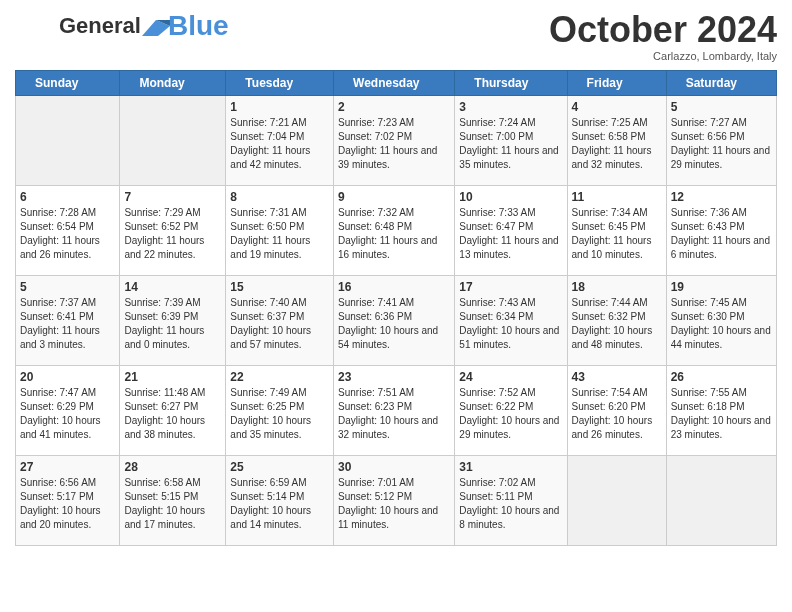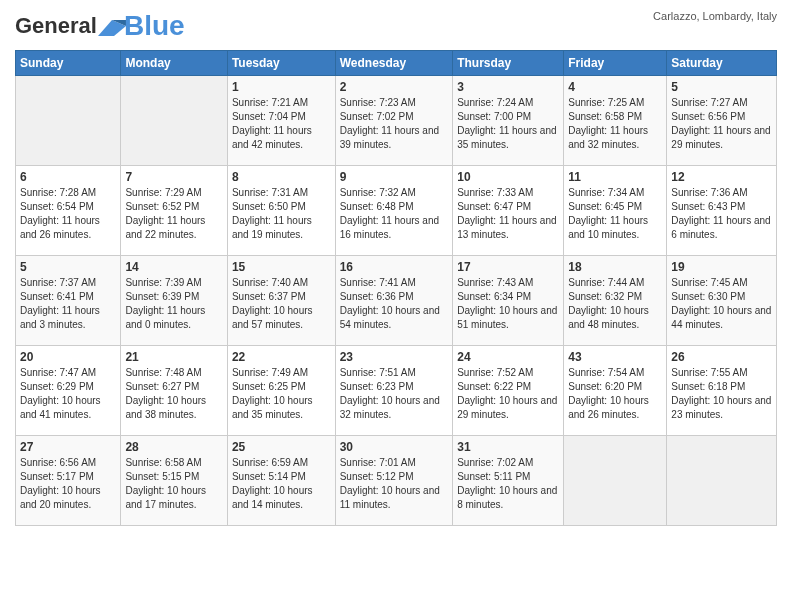--- a/index.html
+++ b/index.html
@@ -8,20 +8,21 @@
       background: #fff;
       width: 792px;
       min-height: 612px;
       padding: 10px 15px;
     }
     .header {
       display: flex;
       justify-content: space-between;
       align-items: flex-start;
       margin-bottom: 8px;
+      margin-left: 44px;
     }
     .logo {
       display: flex;
       align-items: center;
     }
     .title-block {
       text-align: right;
     }
     .month-title {
       font-size: 36px;
@@ -34,21 +35,21 @@
       color: #555;
     }
     table {
       width: 100%;
       border-collapse: collapse;
       font-size: 10px;
     }
     thead tr th {
       background-color: #3a7bbf;
       color: #fff;
-      padding: 5px 4px;
+      padding: 5px 19px;
       text-align: left;
       font-size: 12px;
       font-weight: bold;
       border: 1px solid #2e6aa0;
     }
     tbody tr td {
       border: 1px solid #ccc;
       vertical-align: top;
       padding: 4px;
       min-height: 70px;
@@ -84,20 +85,21 @@
           <span style="color:#333;">General</span><svg width="28" height="20" viewBox="0 0 28 20" style="vertical-align:middle;margin-left:1px;">
               <polygon points="0,18 14,2 28,8 16,18" fill="#4a90d9"></polygon>
               <polygon points="14,2 28,8 28,2" fill="#2e6aa0"></polygon>
             </svg>
         </div>
         <div style="font-size:28px;font-weight:bold;color:#4a90d9;margin-left:-2px;">Blue</div>
       </div>
     </div>
   </div>
   <div class="title-block">
+    <div class="month-title">October 2024</div>
     <div class="location">Carlazzo, Lombardy, Italy</div>
   </div>
 </div>
 
 <table>
   <thead>
     <tr id="days-header">
         <th>Sunday</th>
         <th>Monday</th>
         <th>Tuesday</th>
@@ -273,21 +275,21 @@
         <span class="day-num">20</span>
         <div class="day-info">
           <span>Sunrise: 7:47 AM</span><br>
           <span>Sunset: 6:29 PM</span><br>
           <span>Daylight: 10 hours and 41 minutes.</span>
         </div>
       </td>
         <td>
         <span class="day-num">21</span>
         <div class="day-info">
-          <span>Sunrise: 7:48 AM</span><br>
+          <span>Sunrise: 11:48 AM</span><br>
           <span>Sunset: 6:27 PM</span><br>
           <span>Daylight: 10 hours and 38 minutes.</span>
         </div>
       </td>
         <td>
         <span class="day-num">22</span>
         <div class="day-info">
           <span>Sunrise: 7:49 AM</span><br>
           <span>Sunset: 6:25 PM</span><br>
           <span>Daylight: 10 hours and 35 minutes.</span>

